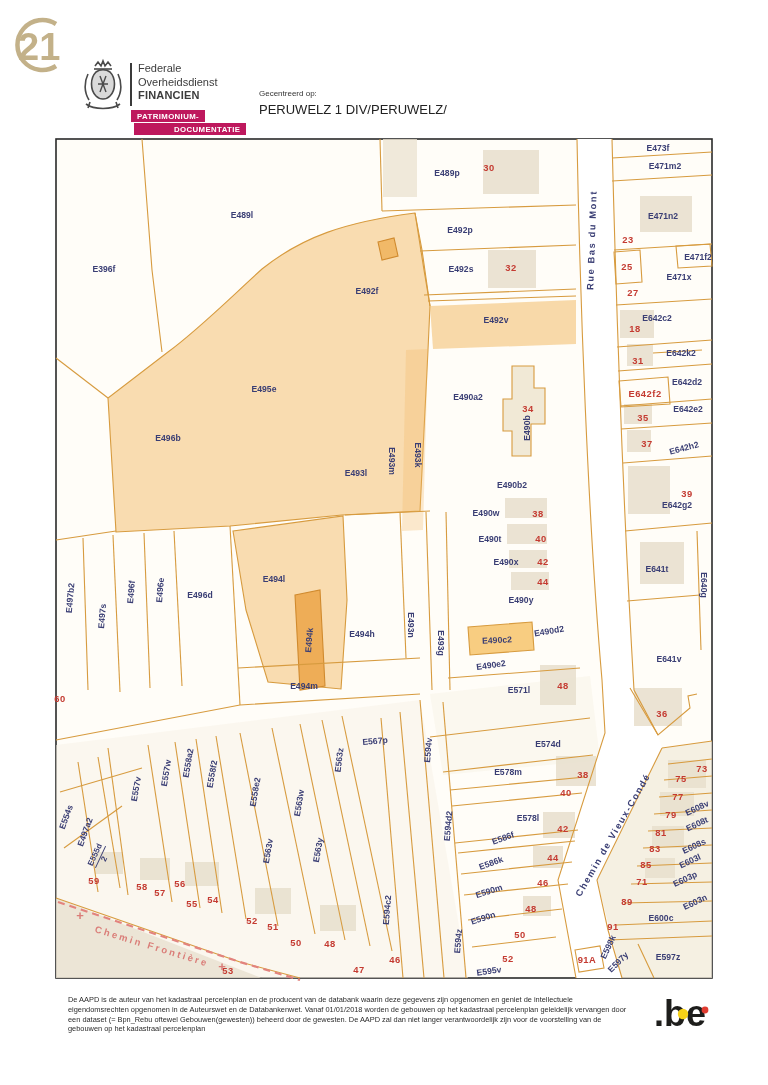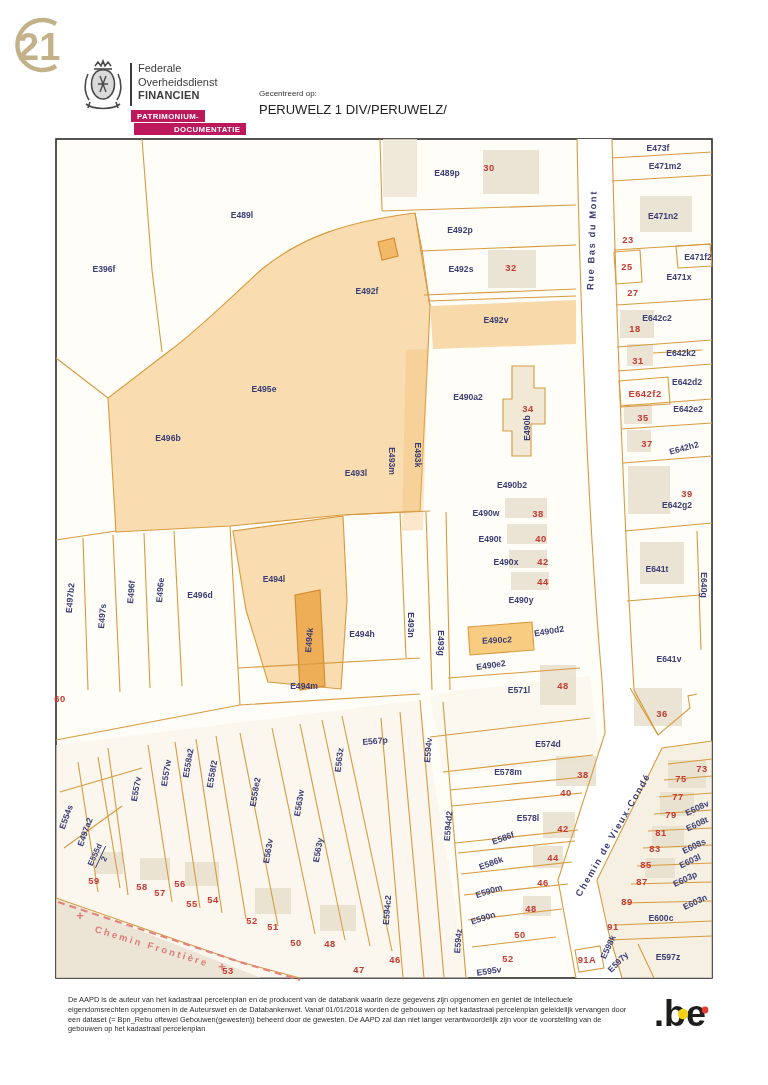--- a/index.html
+++ b/index.html
@@ -334,21 +334,21 @@
       <span class="lbl k-r" style="left: 330px; top: 943px; transform: translate(-50%, -50%) rotate(0deg);">48</span>
       <span class="lbl k-r" style="left: 359px; top: 969px; transform: translate(-50%, -50%) rotate(0deg);">47</span>
       <span class="lbl k-r" style="left: 395px; top: 959px; transform: translate(-50%, -50%) rotate(0deg);">46</span>
       <span class="lbl k-r" style="left: 702px; top: 768px; transform: translate(-50%, -50%) rotate(0deg);">73</span>
       <span class="lbl k-r" style="left: 681px; top: 778px; transform: translate(-50%, -50%) rotate(0deg);">75</span>
       <span class="lbl k-r" style="left: 678px; top: 796px; transform: translate(-50%, -50%) rotate(0deg);">77</span>
       <span class="lbl k-r" style="left: 671px; top: 814px; transform: translate(-50%, -50%) rotate(0deg); text-align: right;">79</span>
       <span class="lbl k-r" style="left: 661px; top: 832px; transform: translate(-50%, -50%) rotate(0deg);">81</span>
       <span class="lbl k-r" style="left: 655px; top: 848px; transform: translate(-50%, -50%) rotate(0deg);">83</span>
       <span class="lbl k-r" style="left: 646px; top: 864px; transform: translate(-50%, -50%) rotate(0deg);">85</span>
-      <span class="lbl k-r" style="left: 642px; top: 881px; transform: translate(-50%, -50%) rotate(0deg);">87</span>
+      <span class="lbl k-r" style="left: 642px; top: 881px; transform: translate(-50%, -50%) rotate(0deg);">71</span>
       <span class="lbl k-r" style="left: 627px; top: 901px; transform: translate(-50%, -50%) rotate(0deg);">89</span>
       <span class="lbl k-r" style="left: 613px; top: 926px; transform: translate(-50%, -50%) rotate(0deg);">91</span>
       <span class="lbl k-r" style="left: 587px; top: 959px; transform: translate(-50%, -50%) rotate(0deg);">91A</span>
       <span class="lbl k-s" style="left: 592px; top: 240px; transform: translate(-50%, -50%) rotate(-88deg);">Rue Bas du Mont</span>
       <span class="lbl k-s" style="left: 613px; top: 835px; transform: translate(-50%, -50%) rotate(-60deg);">Chemin de Vieux-Condé</span>
       <span class="lbl k-sp" style="left: 152px; top: 946px; transform: translate(-50%, -50%) rotate(17deg);">Chemin Frontière</span>
       <span class="lbl k-x" style="left: 80px; top: 915px; transform: translate(-50%, -50%) rotate(0deg);">+</span>
       <span class="lbl k-x" style="left: 222px; top: 966px; transform: translate(-50%, -50%) rotate(0deg);">+</span>
     </div>
 

